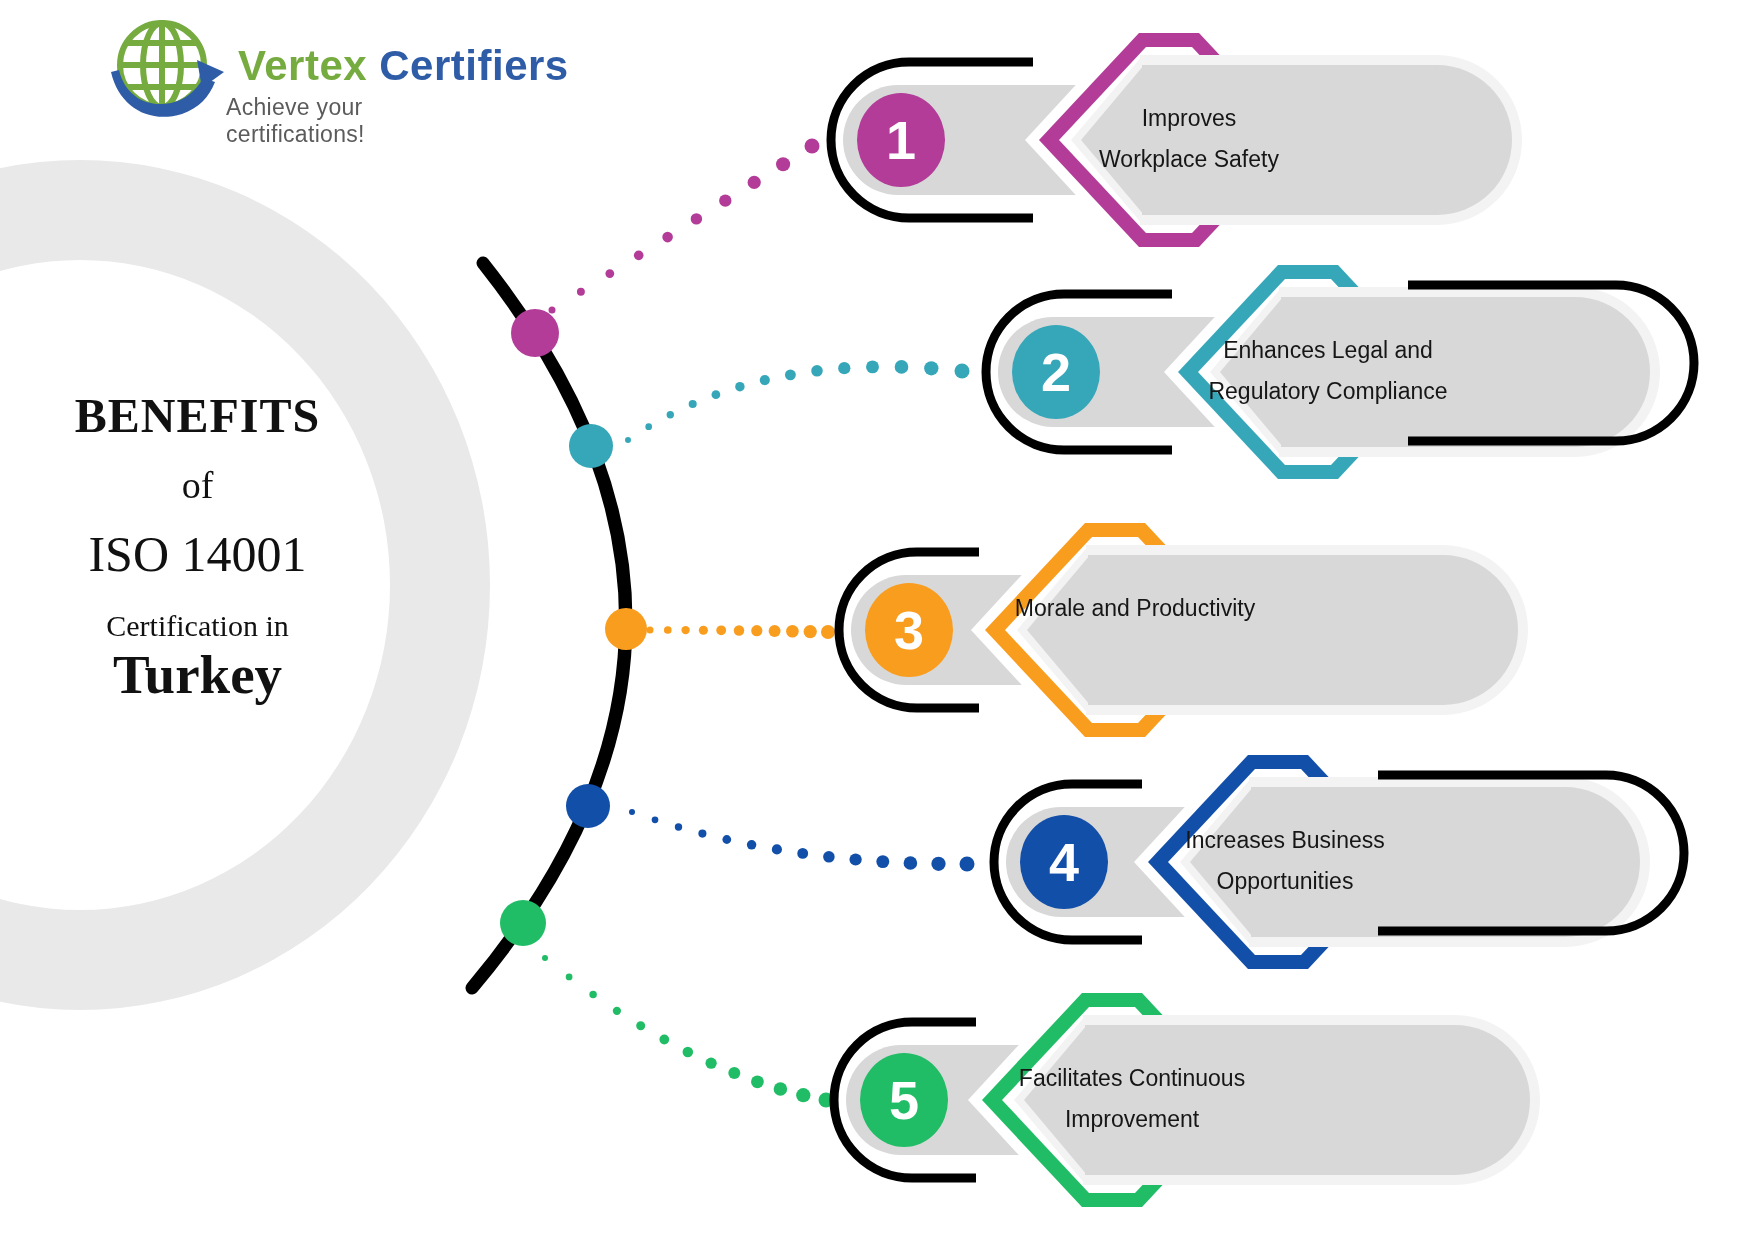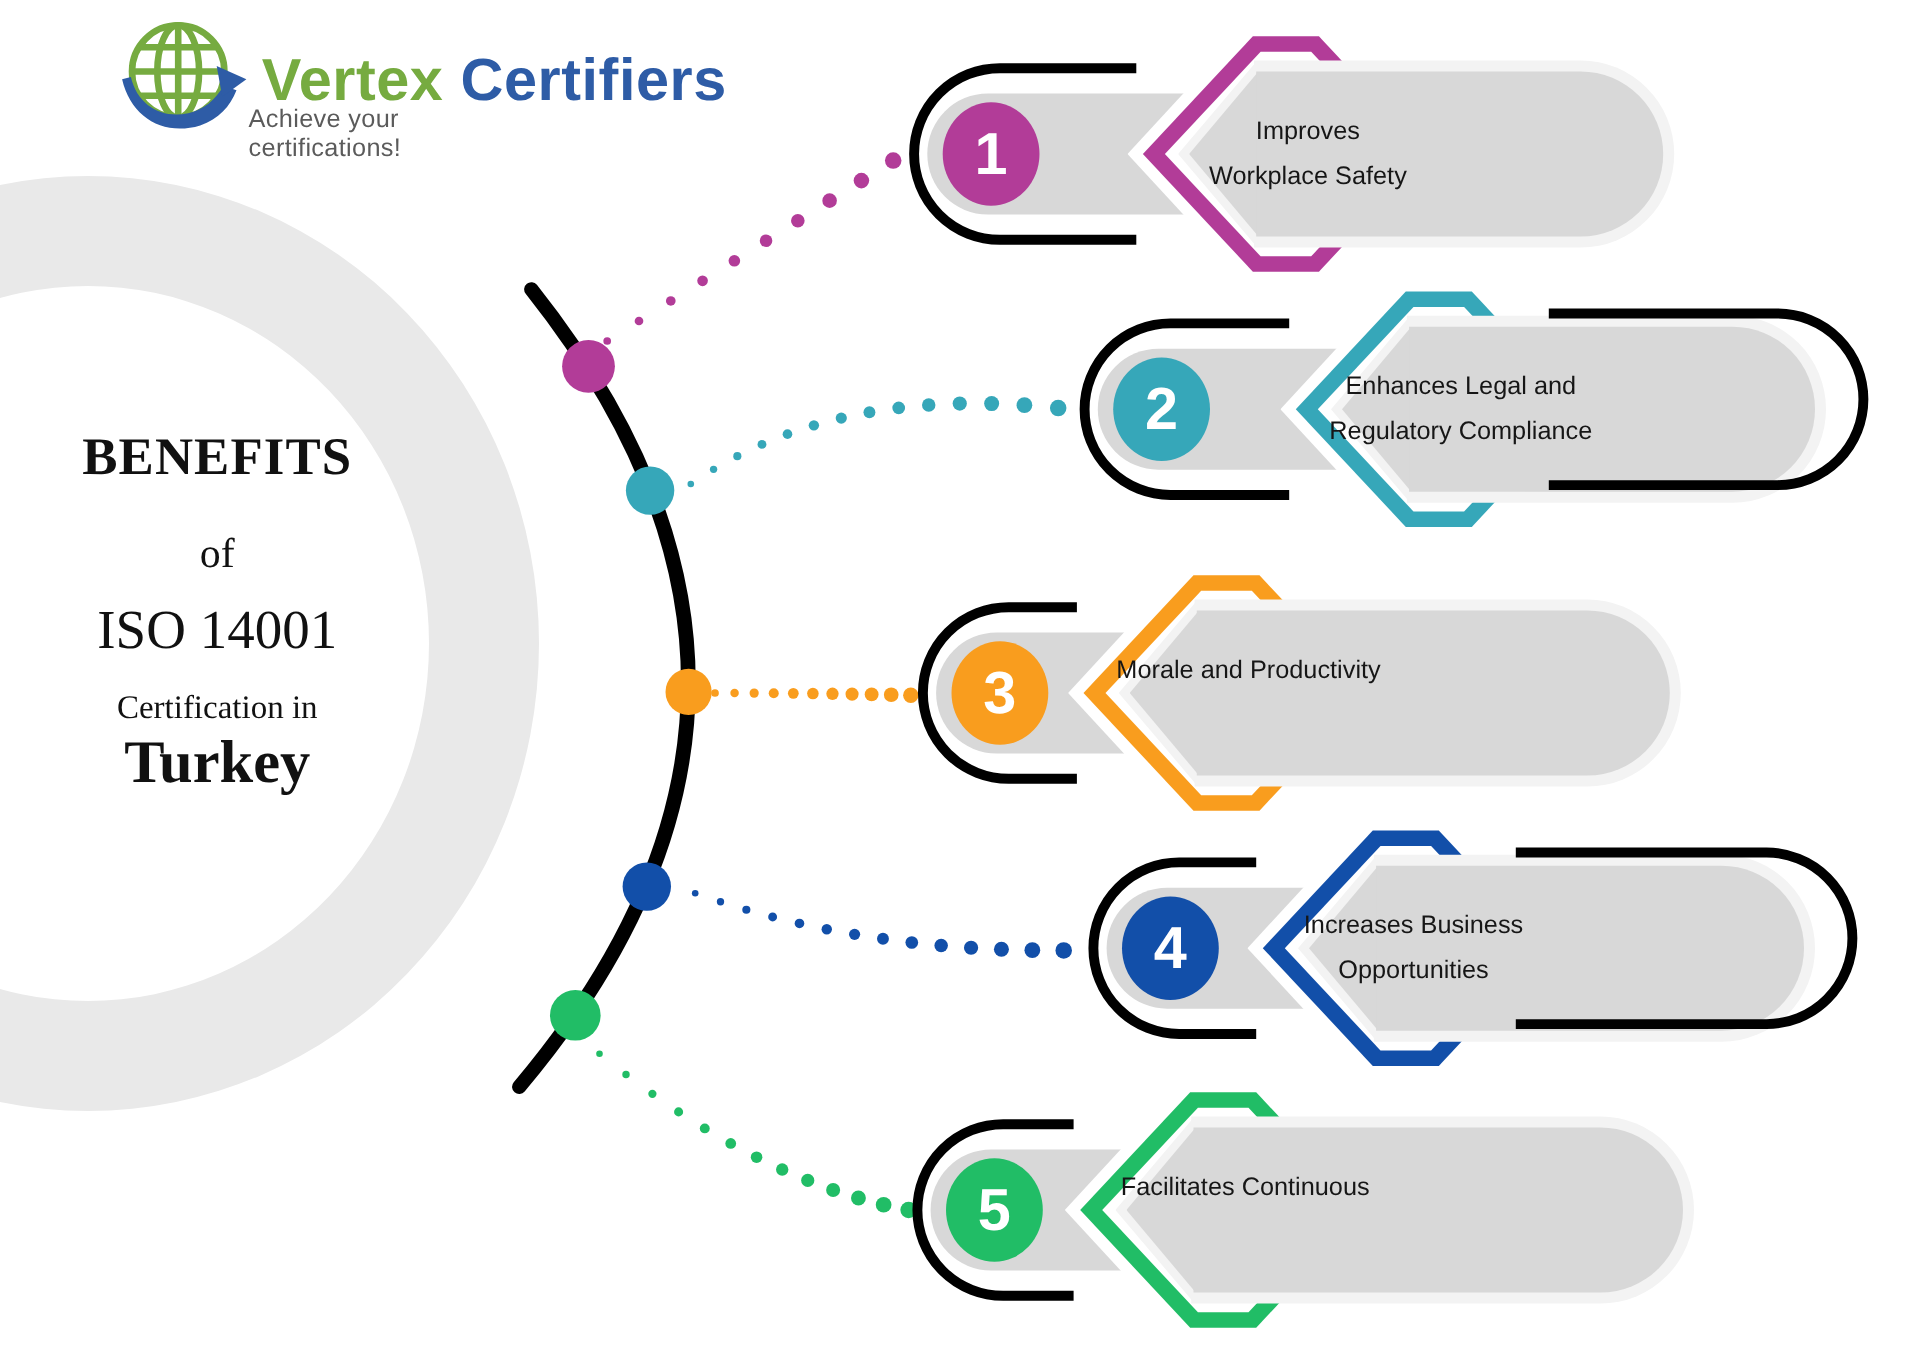--- a/index.html
+++ b/index.html
@@ -5,27 +5,27 @@
   html,body{margin:0;padding:0;background:#fff;}
   #canvas{position:relative;width:1748px;height:1240px;background:#ffffff;overflow:hidden;
           font-family:"Liberation Sans",sans-serif;}
   #scene{position:absolute;left:0;top:0;z-index:1;pointer-events:none;}
   
   #ring{position:absolute;left:-330px;top:160px;width:820px;height:850px;border-radius:50%;
         border:100px solid #e9e9e9;box-sizing:border-box;z-index:0;}
   
   #logo{position:absolute;left:105px;top:12px;z-index:3;}
   #logo .mark{position:absolute;left:0;top:0;}
-  #wordmark{position:absolute;left:133px;top:30px;white-space:nowrap;font-weight:700;font-size:54px;letter-spacing:.5px;}
+  #wordmark{position:absolute;left:133px;top:30px;white-space:nowrap;font-weight:700;font-size:42px;letter-spacing:.5px;}
   #tagline{position:absolute;left:121px;top:82px;font-size:23px;color:#5b5b5b;letter-spacing:.3px;}
   
   #heading{position:absolute;left:15px;top:388px;width:365px;text-align:center;z-index:3;
            font-family:"Liberation Serif",serif;color:#111;}
   #heading .h1{font-size:48px;font-weight:700;letter-spacing:1px;}
-  #heading .h2{font-size:38px;margin-top:38px;text-align:center;}
+  #heading .h2{font-size:38px;margin-top:20px;text-align:center;}
   #heading .h3{font-size:50px;font-weight:400;margin-top:18px;}
   #heading .h4{font-size:30px;margin-top:26px;}
   #heading .h5{font-size:55px;font-weight:700;}
   
   .item{position:absolute;z-index:2;}
   .item *{position:absolute;box-sizing:border-box;}
   .capsule{background:#d8d8d8;border-radius:55px;z-index:1;}
   .hex{z-index:2;}
   .halo-tip,.halo-rect{background:#f3f3f3;z-index:3;}
   .band-tip,.band-rect{background:#d8d8d8;z-index:4;}
@@ -242,20 +242,21 @@
           <polygon points="0,124 108,7 180,7 288,124 180,241 108,241" fill="#fff"></polygon>
           <polygon points="14,124 114,17 174,17 274,124 174,231 114,231" fill="#21bd66"></polygon>
           <polygon points="34,124 121,31 167,31 254,124 167,217 121,217" fill="#fff"></polygon>
         </svg>
         <div class="halo-tip" style="left: 198px; top: 39px; width: 72px; height: 170px;"></div>
         <div class="halo-rect" style="left: 267px; top: 39px; width: 457px; height: 170px;"></div>
         <div class="band-tip" style="left: 208px; top: 49px; width: 63px; height: 150px;"></div>
         <div class="band-rect" style="left: 269px; top: 49px; width: 445px; height: 150px;"></div>
         <div class="label" style="left: 86px; top: 82px; width: 460px; height: 84px;">
           <div style="position: static;">Facilitates Continuous</div>
+          <div style="position: static;">Improvement</div>
         </div>
         <svg width="172" height="174" class="outline" style="left:0;top:37px;">
           <path d="M 160 9 H 96 A 78 78 0 0 0 96 165 H 160" stroke="#000" stroke-width="9" fill="none"></path>
         </svg>
         <div class="numcircle" style="left: 44px; top: 77px; width: 88px; height: 94px; background: rgb(33, 189, 102);">5</div>
       </div>
     </div>
 
 </div>
 

